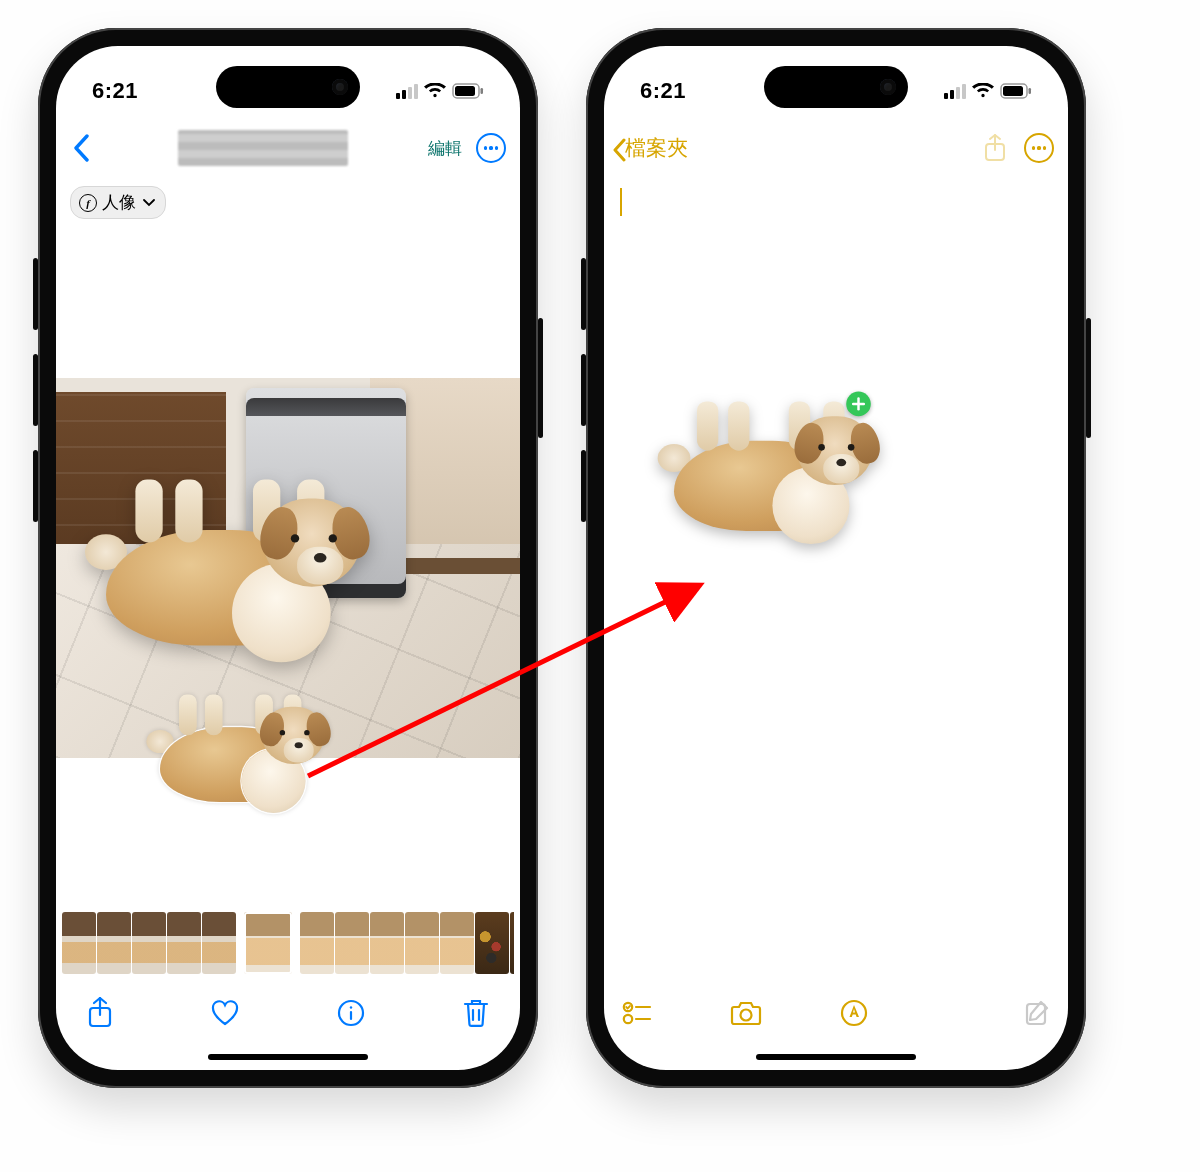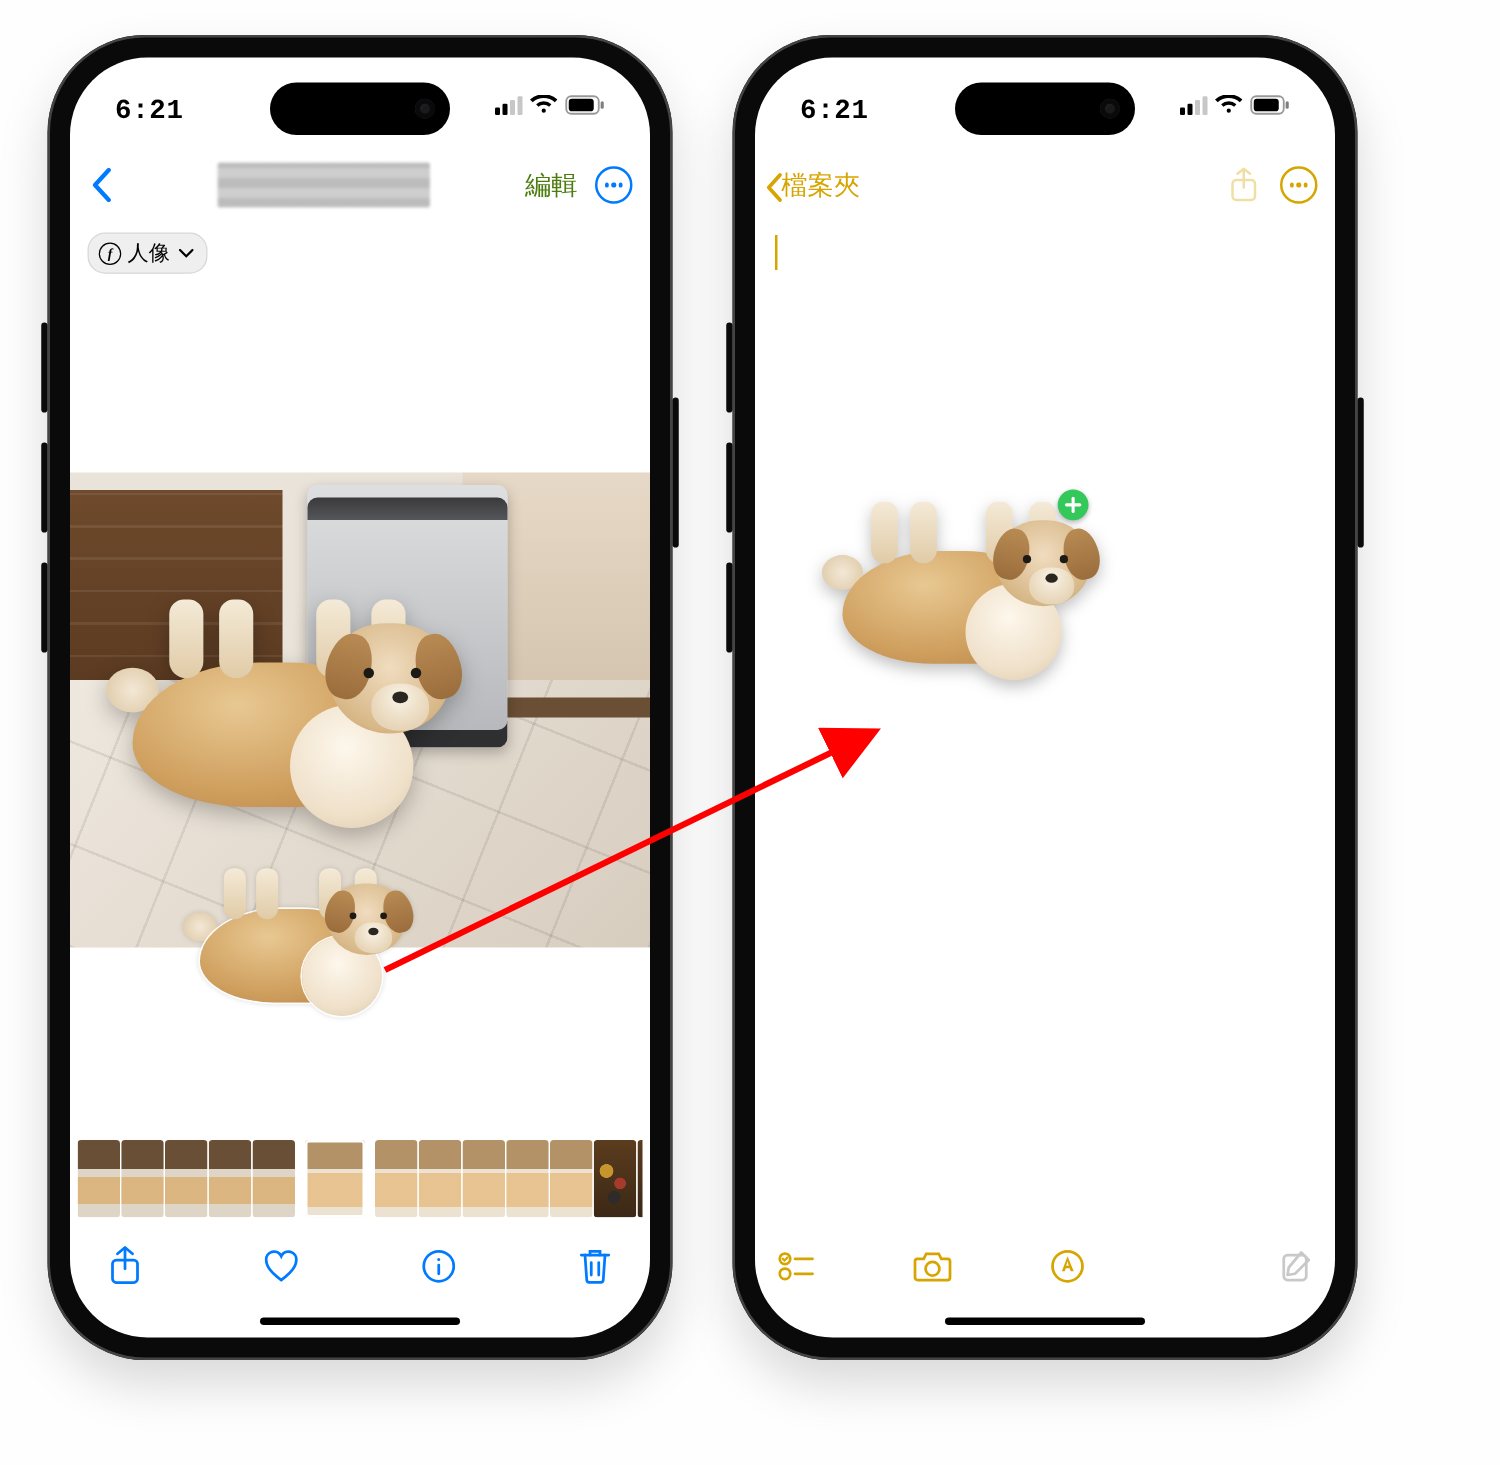--- a/index.html
+++ b/index.html
@@ -53,25 +53,24 @@
     right:12px; top:50%;
     transform:translateY(-50%);
     width:16px;height:16px;
     border-radius:50%;
     background:#1a1a1a;
     box-shadow: inset 0 0 0 4px #0a0a0a, inset 2px 2px 4px rgba(60,80,120,.5);
   }
 
   
   .status {
-    position:absolute; top:12px; left:0; right:0; height:72px;
-    display:flex; align-items:flex-start; justify-content:space-between;
+    position:absolute; top:0; left:0; right:0; height:72px;
+    display:flex; align-items:center; justify-content:space-between;
     padding: 18px 36px 0;
     z-index:90;
-    font-family:Liberation Mono, monospace;
   }
   .clock { font-size:22px; font-weight:600; letter-spacing:.5px; }
   .indicators { display:flex; align-items:center; gap:6px; }
   .cell { display:flex; align-items:flex-end; gap:2px; height:16px; }
   .cell i { width:4px; background:#000; border-radius:1px; }
   .cell i.off { background:#c7c7c7; }
   .cell i:nth-child(1){height:6px}.cell i:nth-child(2){height:9px}.cell i:nth-child(3){height:12px}.cell i:nth-child(4){height:15px}
   .wifi svg, .batt svg { display:block; }
 
   
@@ -82,21 +81,21 @@
   }
   .nav .back { width:34px; height:44px; display:flex; align-items:center; justify-content:center; }
   .nav .title-blur {
     width:170px; height:36px; border-radius:2px;
     background:
       repeating-linear-gradient(0deg,#c7c7c7 0 8px,#dcdcdc 8px 16px),
       repeating-linear-gradient(90deg,#c0c0c0 0 9px,#e2e2e2 9px 18px);
     filter: blur(1.2px) contrast(.85);
   }
   .nav .right-group { display:flex; align-items:center; gap:14px; }
-  .nav .edit { color:#4d7c0f; font-size:21px; }
+  .nav .edit { color:#0f766e; font-size:17px; }
   .more-btn {
     width:30px;height:30px;border:2.4px solid currentColor;border-radius:50%;
     display:flex;align-items:center;justify-content:center;gap:2.4px;
   }
   .more-btn i{width:3.2px;height:3.2px;background:currentColor;border-radius:50%}
   .blue { color:#007aff; }
   .gold { color:#d7a500; }
 
   
   .chip {

